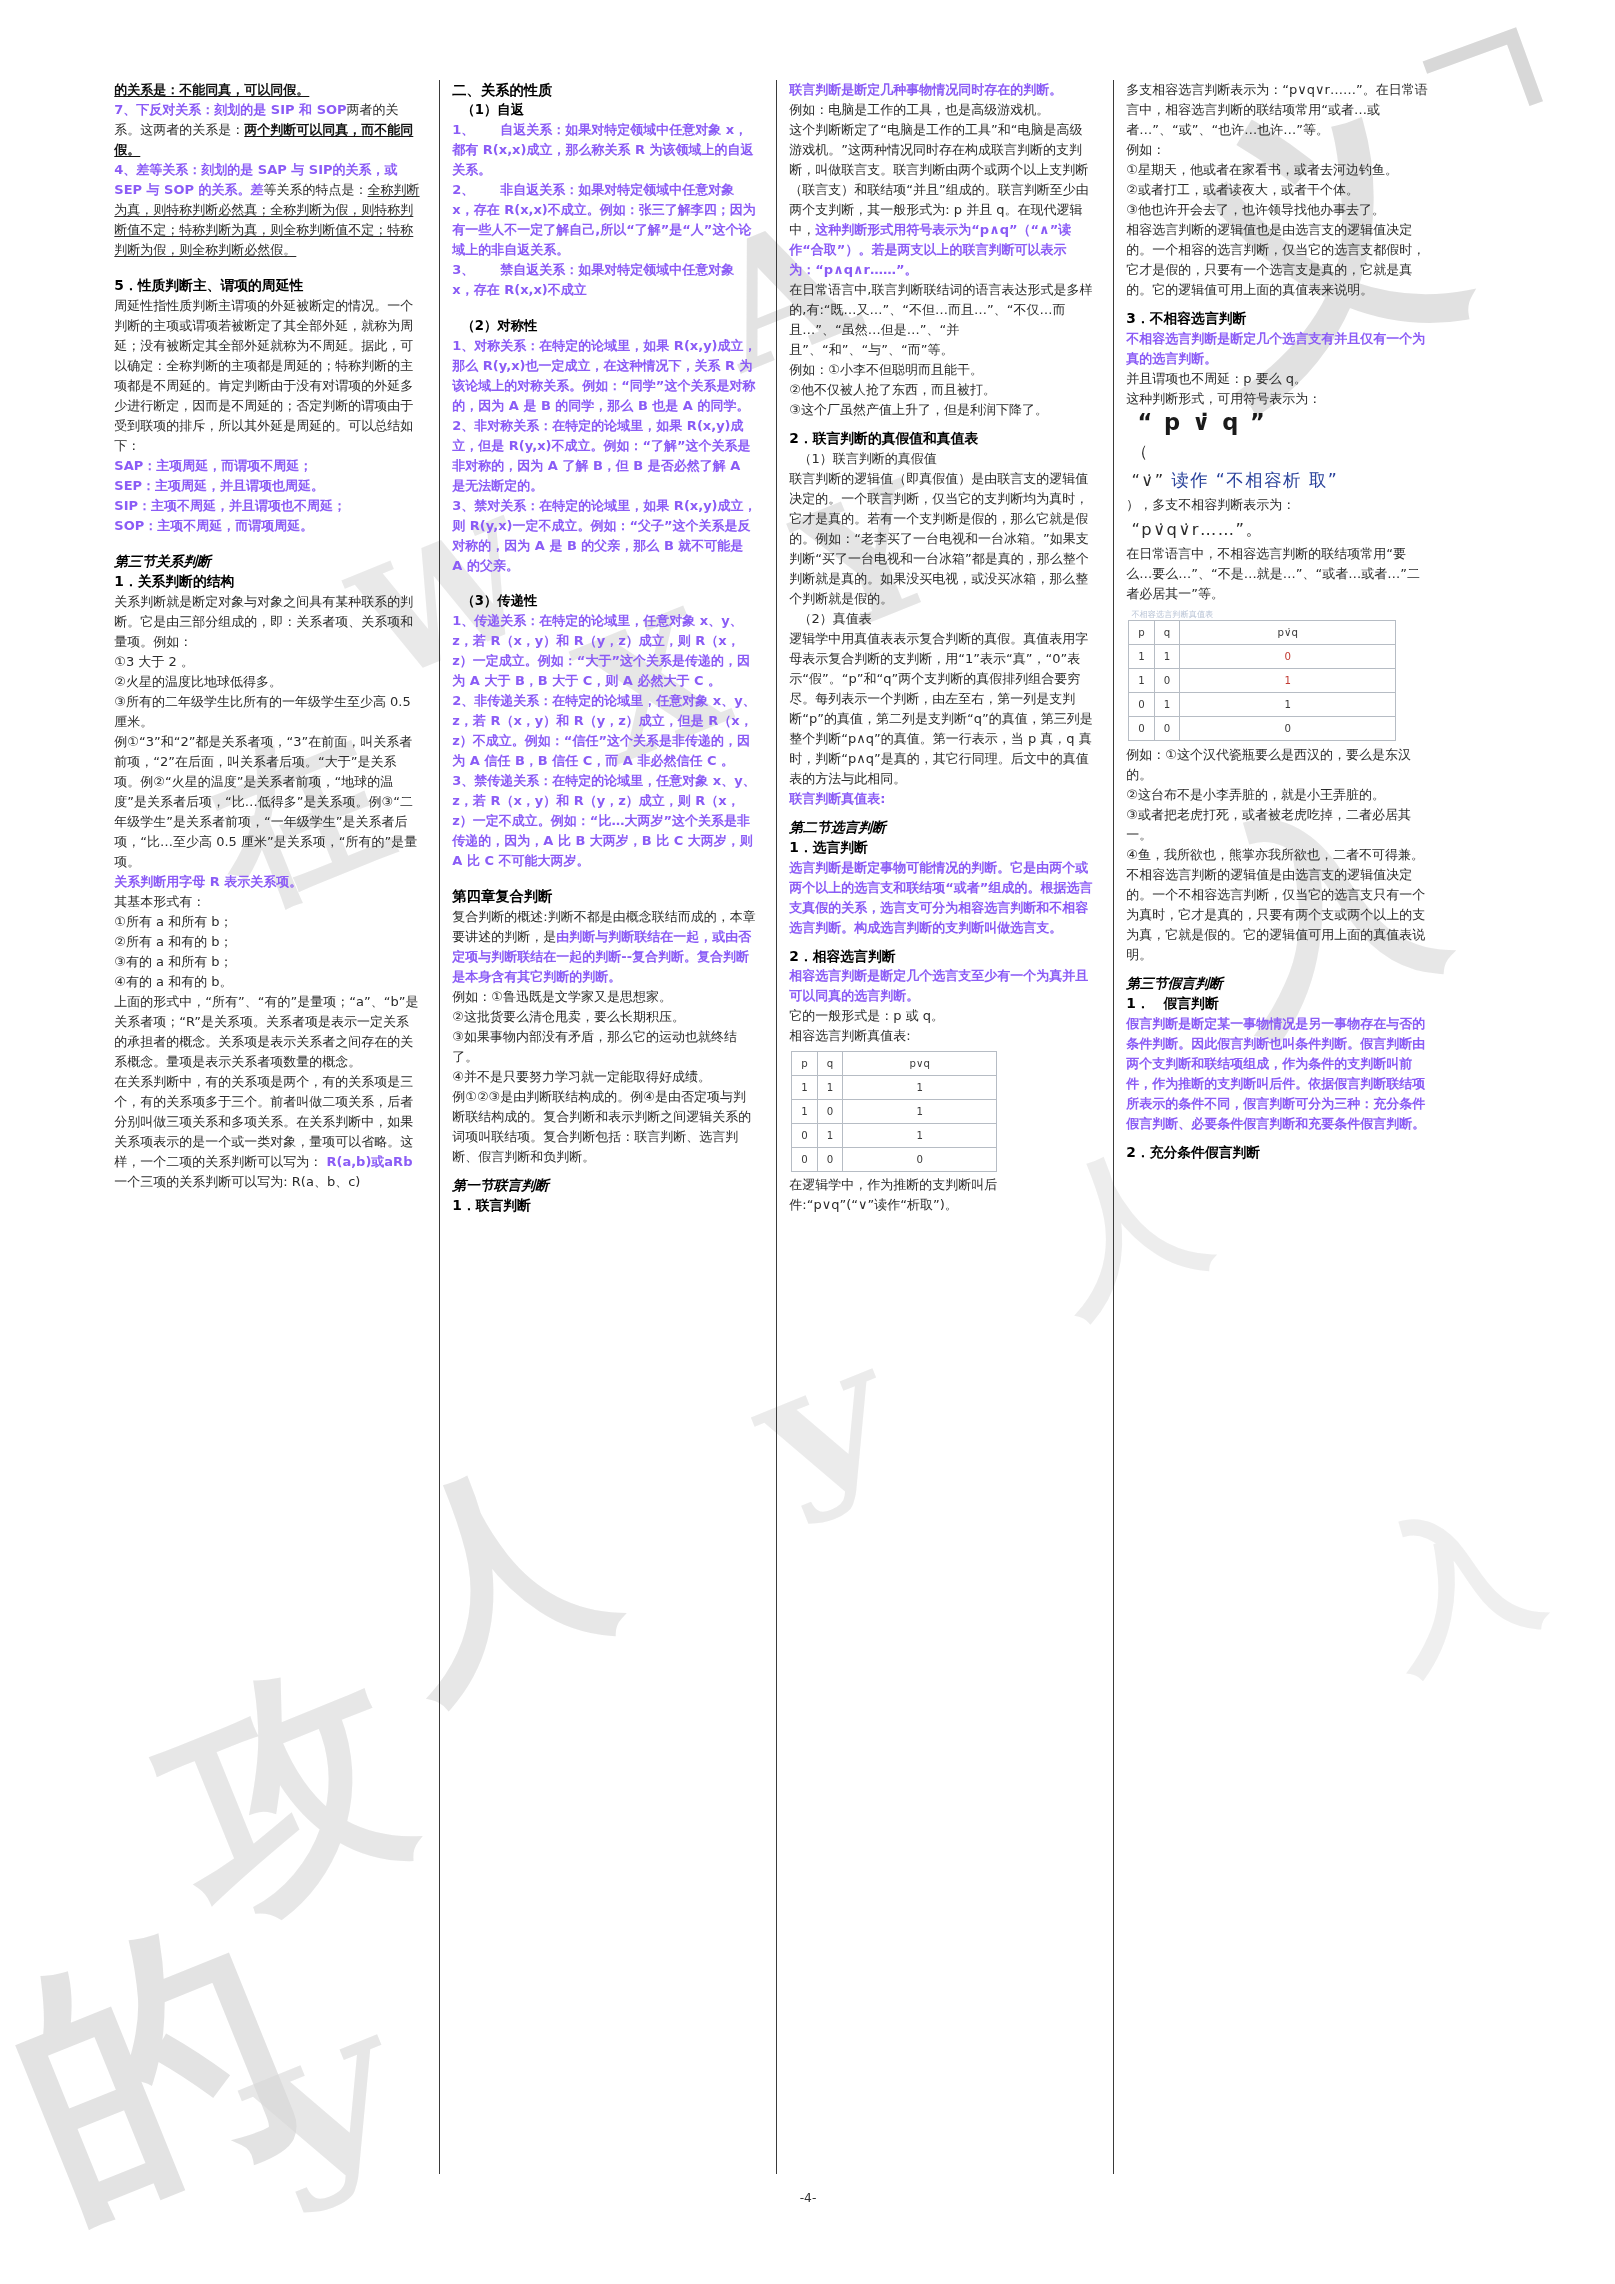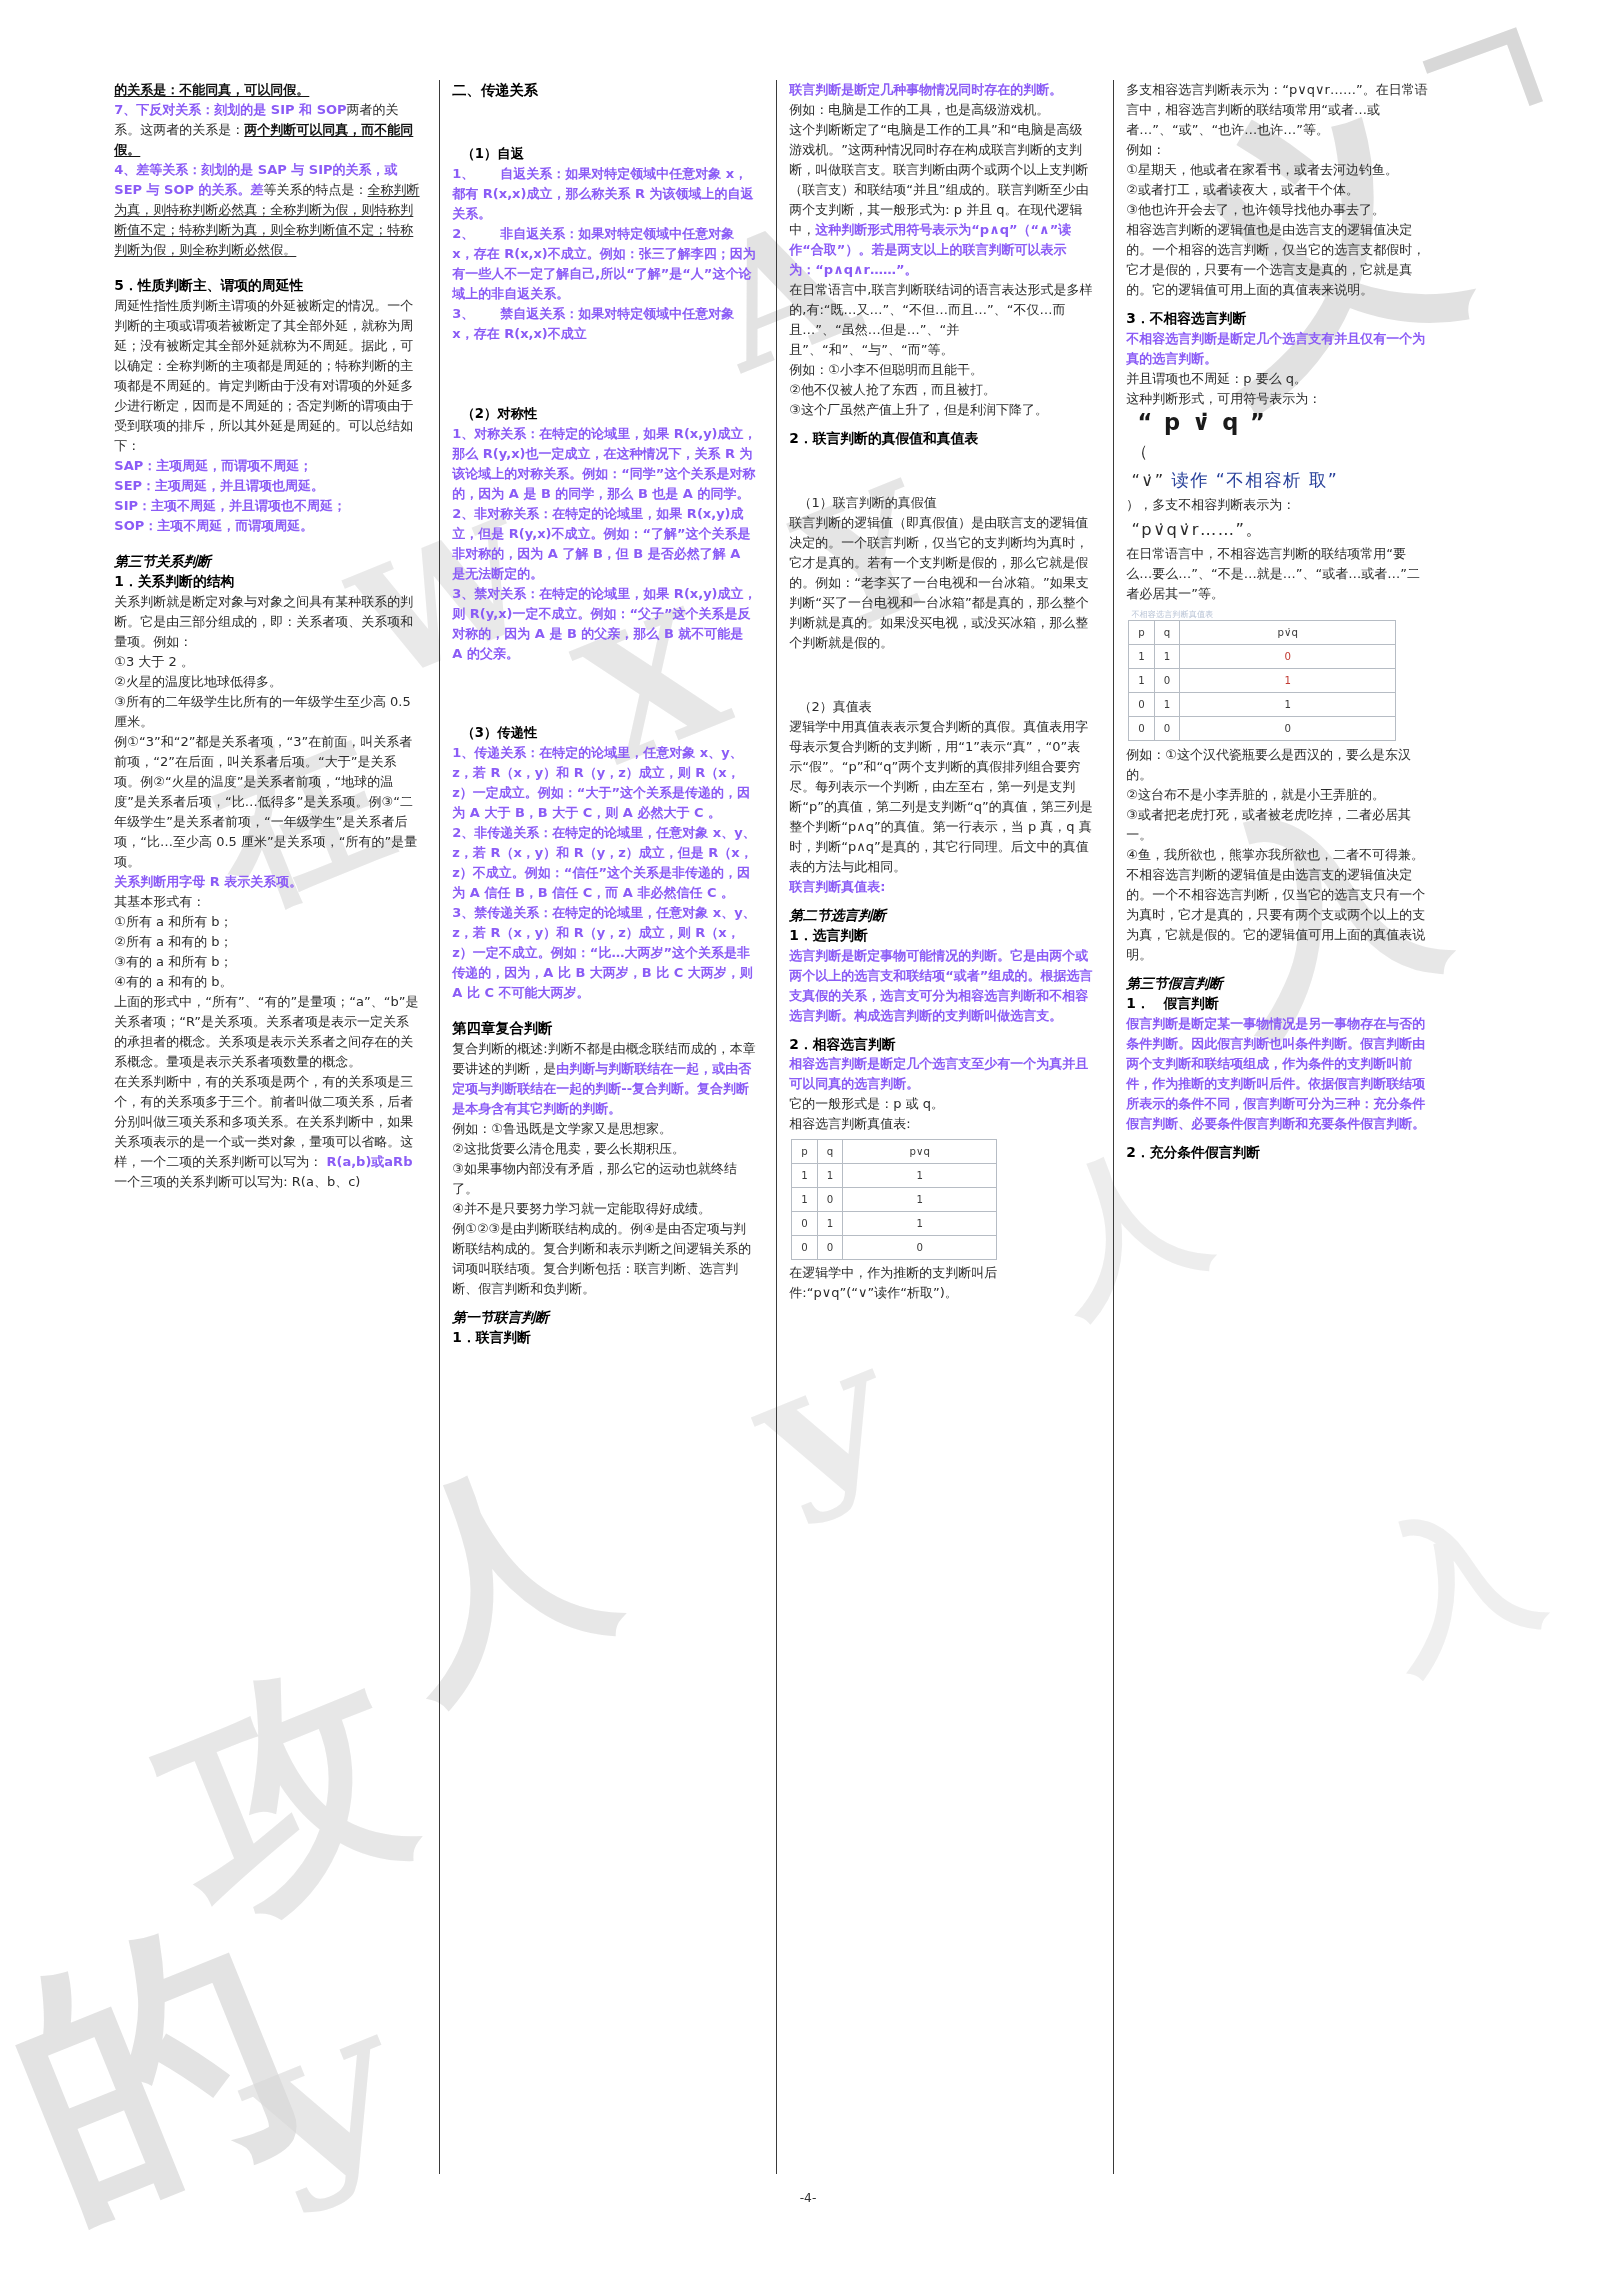--- a/index.html
+++ b/index.html
@@ -38,21 +38,21 @@
   .b{font-weight:700;color:#8b5cf6;}
   .u{text-decoration:underline;text-underline-offset:1.5px;}
   .bu{font-weight:700;text-decoration:underline;color:#111;text-underline-offset:1.5px;}
   .h-chapter{font-weight:700;font-size:14.3px;line-height:20.4px;color:#000;}
   .h-sec{font-style:italic;font-weight:700;font-size:13.8px;line-height:20.4px;color:#000;
          font-family:"DejaVu Serif","Liberation Serif",serif;}
   .h-num{font-weight:700;font-size:13.8px;line-height:20.4px;color:#000;}
   .h-sub{font-weight:700;font-size:13.3px;line-height:20px;color:#000;}
   .sp{height:15.3px;}
   .sp-s{height:8.2px;}
-  .indent{padding-left:9.2px;margin-top:44px;}
+  .indent{padding-left:9.2px;}
 
   
   .symline{font-size:17.4px;line-height:26.6px;letter-spacing:2px;color:#1a1a1a;padding-left:11.2px;}
   .symline .big{font-size:22.5px;font-weight:700;}
   .symblue{color:#28409a;font-weight:400;font-size:17.4px;}
   .symline2{font-size:16.3px;line-height:29px;letter-spacing:1.5px;padding-left:5.1px;}
 
   
   .tt-wrap{margin:5.1px 0 3.1px 2px;}
   .tt-cap{font-size:8.2px;color:#b9c4d6;line-height:11.2px;padding-left:3.1px;}
@@ -122,21 +122,21 @@
     <p>③有的 a 和所有 b；</p>
     <p>④有的 a 和有的 b。</p>
     <p>上面的形式中，“所有”、“有的”是量项；“a”、“b”是关系者项；“R”是关系项。关系者项是表示一定关系的承担者的概念。关系项是表示关系者之间存在的关系概念。量项是表示关系者项数量的概念。</p>
     <p><span>在关系判断中，有的关系项是两个，有的关系项是三个，有的关系项多于三个。前者叫做二项关系，后者分别叫做三项关系和多项关系。在关系判断中，如果关系项表示的是一个或一类对象，量项可以省略。这样，一个二项的关系判断可以写为：</span> <span class="b">R(a,b)或aRb</span></p>
     <p>一个三项的关系判断可以写为: R(a、b、c)</p>
   </div>
       </div>
 
   <div class="col">
         <div class="col-inner">
-    <p class="h-chapter">二、传递关系</p>
+    <p class="h-chapter">二、关系的性质</p>
     <p class="h-sub indent">（1）自返</p>
     <p><span class="b">1、　　自返关系：如果对特定领域中任意对象 x，都有 R(x,x)成立，那么称关系 R 为该领域上的自返关系。</span></p>
     <p><span class="b">2、　　非自返关系：如果对特定领域中任意对象 x，存在 R(x,x)不成立。例如：张三了解李四；因为有一些人不一定了解自己,所以“了解”是“人”这个论域上的非自返关系。</span></p>
     <p><span class="b">3、　　禁自返关系：如果对特定领域中任意对象 x，存在 R(x,x)不成立</span></p>
     <div class="sp"></div>
     <p class="h-sub indent">（2）对称性</p>
     <p class="b">1、对称关系：在特定的论域里，如果 R(x,y)成立，那么 R(y,x)也一定成立，在这种情况下，关系 R 为该论域上的对称关系。例如：“同学”这个关系是对称的，因为 A 是 B 的同学，那么 B 也是 A 的同学。</p>
     <p class="b">2、非对称关系：在特定的论域里，如果 R(x,y)成立，但是 R(y,x)不成立。例如：“了解”这个关系是非对称的，因为 A 了解 B，但 B 是否必然了解 A 是无法断定的。</p>
     <p class="b">3、禁对关系：在特定的论域里，如果 R(x,y)成立，则 R(y,x)一定不成立。例如：“父子”这个关系是反对称的，因为 A 是 B 的父亲，那么 B 就不可能是 A 的父亲。</p>
     <div class="sp"></div>

